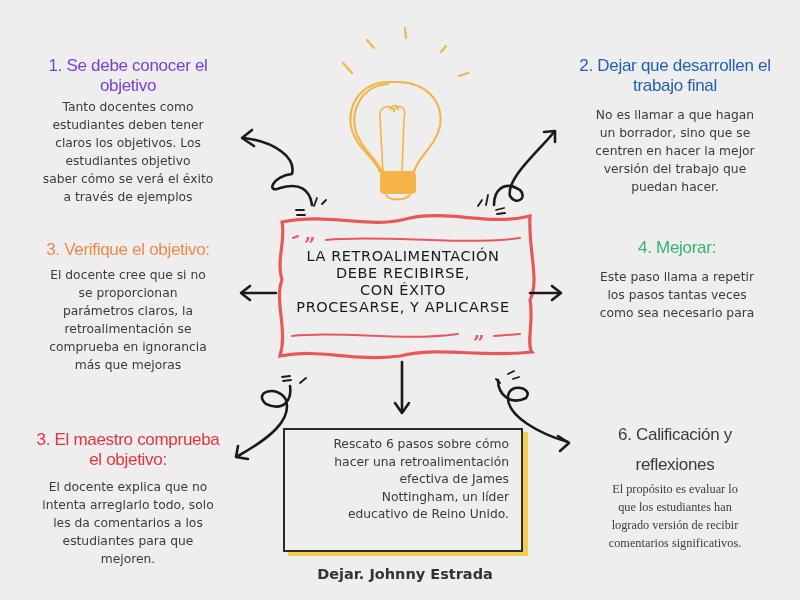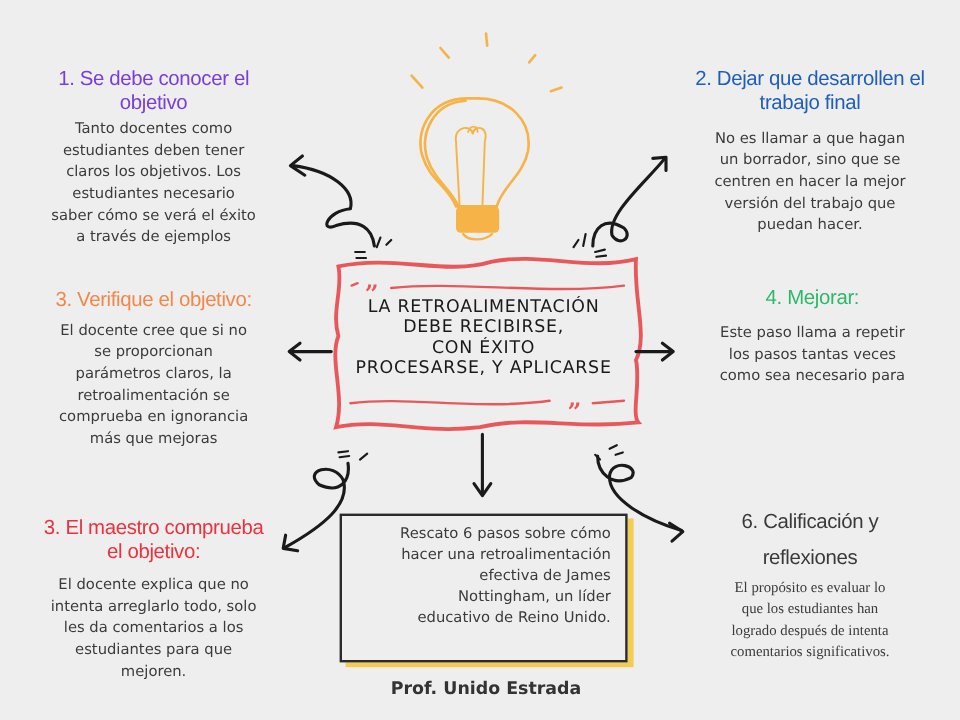--- a/index.html
+++ b/index.html
@@ -85,21 +85,21 @@
 
 <div class="step" style="left:18px; top:56px; width:220px;">
   <div class="step-title" style="color:#7a3fd8;">
     <div>1. Se debe conocer el</div>
     <div>objetivo</div>
   </div>
   <div class="step-body">
     <div>Tanto docentes como</div>
     <div>estudiantes deben tener</div>
     <div>claros los objetivos. Los</div>
-    <div>estudiantes necesario</div>
+    <div>estudiantes objetivo</div>
     <div>saber cómo se verá el éxito</div>
     <div>a través de ejemplos</div>
   </div>
 </div>
 
 <div class="step" style="left:566px; top:56px; width:218px;">
   <div class="step-title" style="color:#1f5fb8;">
     <div>2. Dejar que desarrollen el</div>
     <div>trabajo final</div>
   </div>
@@ -152,27 +152,27 @@
 </div>
 
 <div class="step" style="left:566px; top:420px; width:218px;">
   <div class="step-title" style="color:#3a3a3a; line-height:30px;">
     <div>6. Calificación y</div>
     <div>reflexiones</div>
   </div>
   <div class="step-body" style="margin-top:0px;font-family:Liberation Serif, serif;">
     <div>El propósito es evaluar lo</div>
     <div>que los estudiantes han</div>
-    <div>logrado después de intenta</div>
+    <div>logrado versión de recibir</div>
     <div>comentarios significativos.</div>
   </div>
 </div>
 
 <div class="note-box"></div>
 <div class="note-text">
   <div>Rescato 6 pasos sobre cómo</div>
   <div>hacer una retroalimentación</div>
   <div>efectiva de James</div>
   <div>Nottingham, un líder</div>
   <div>educativo de Reino Unido.</div>
 </div>
 
-<div class="author">Prof. Unido Estrada</div>
+<div class="author">Dejar. Johnny Estrada</div>
 
 </body></html>

